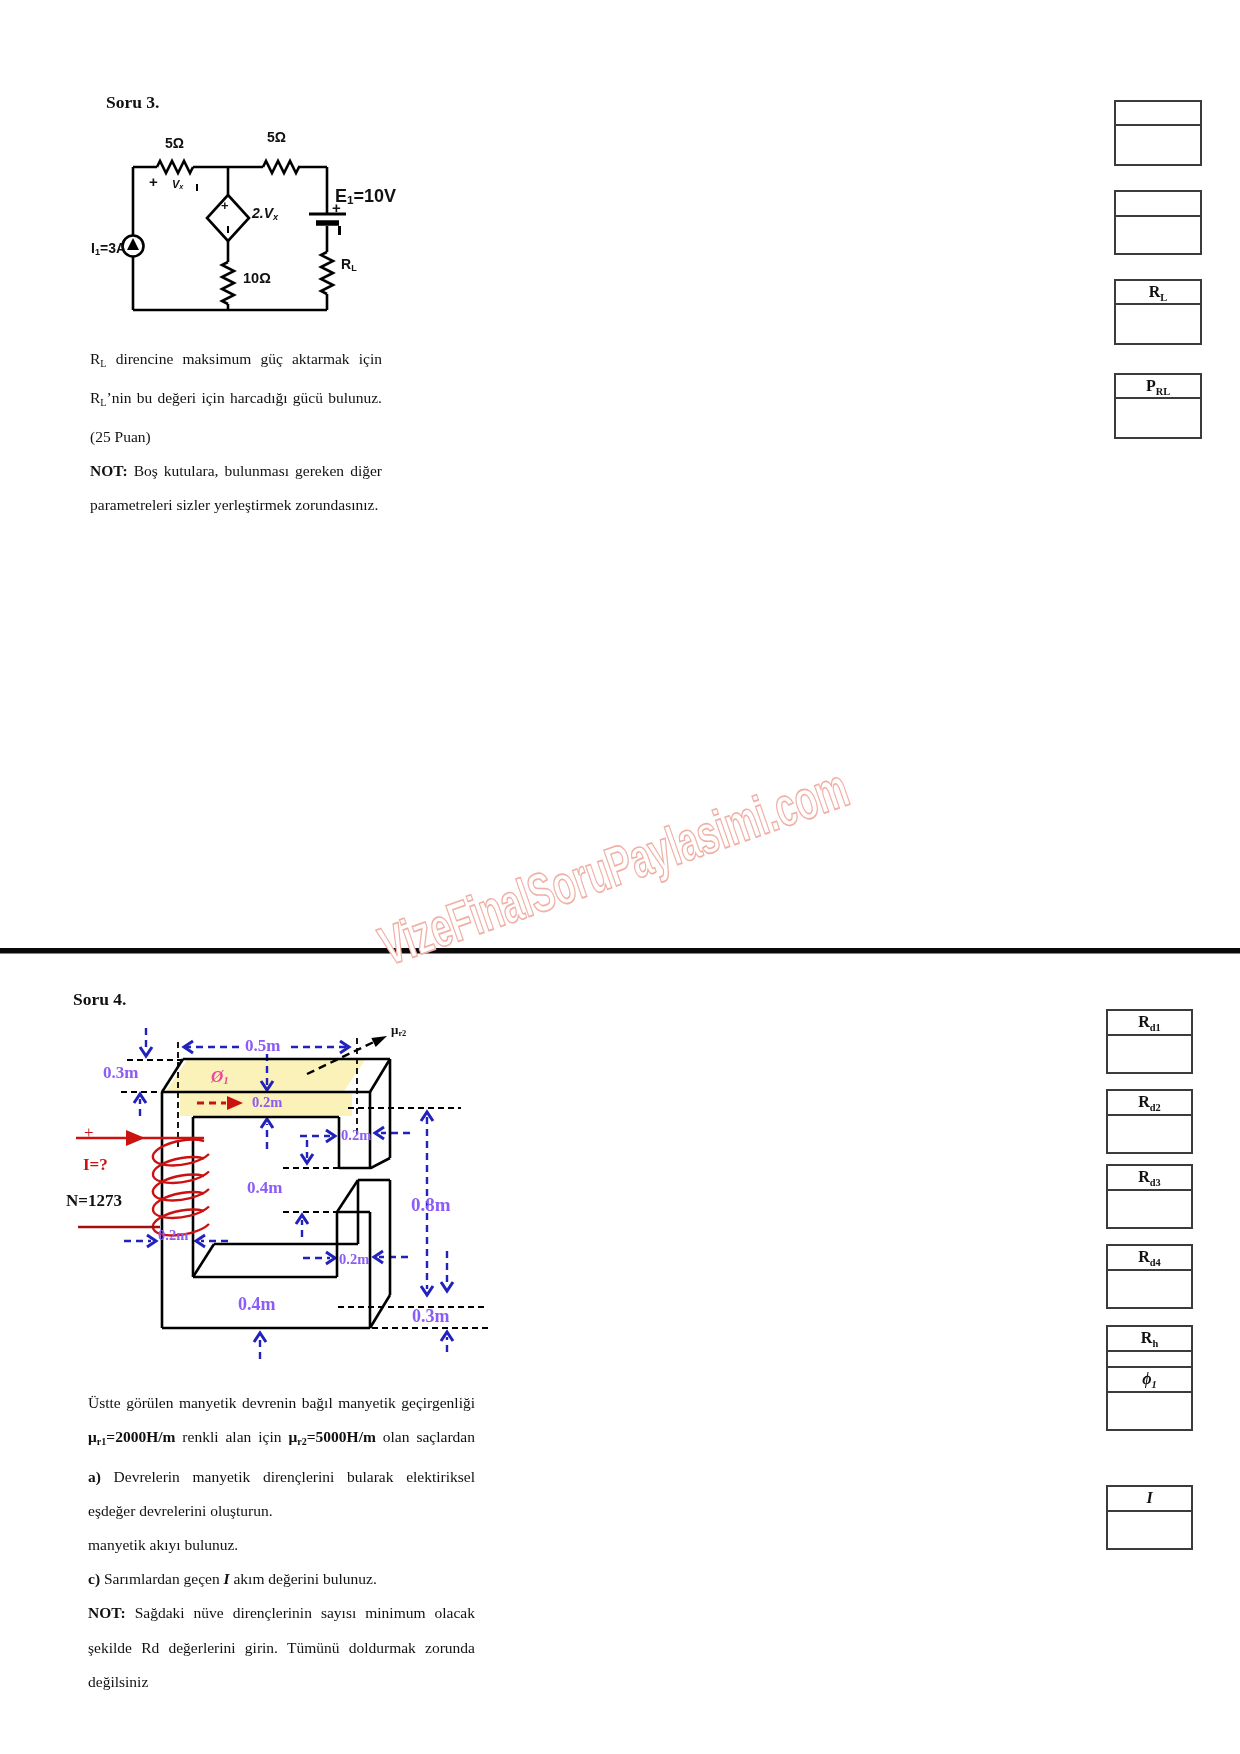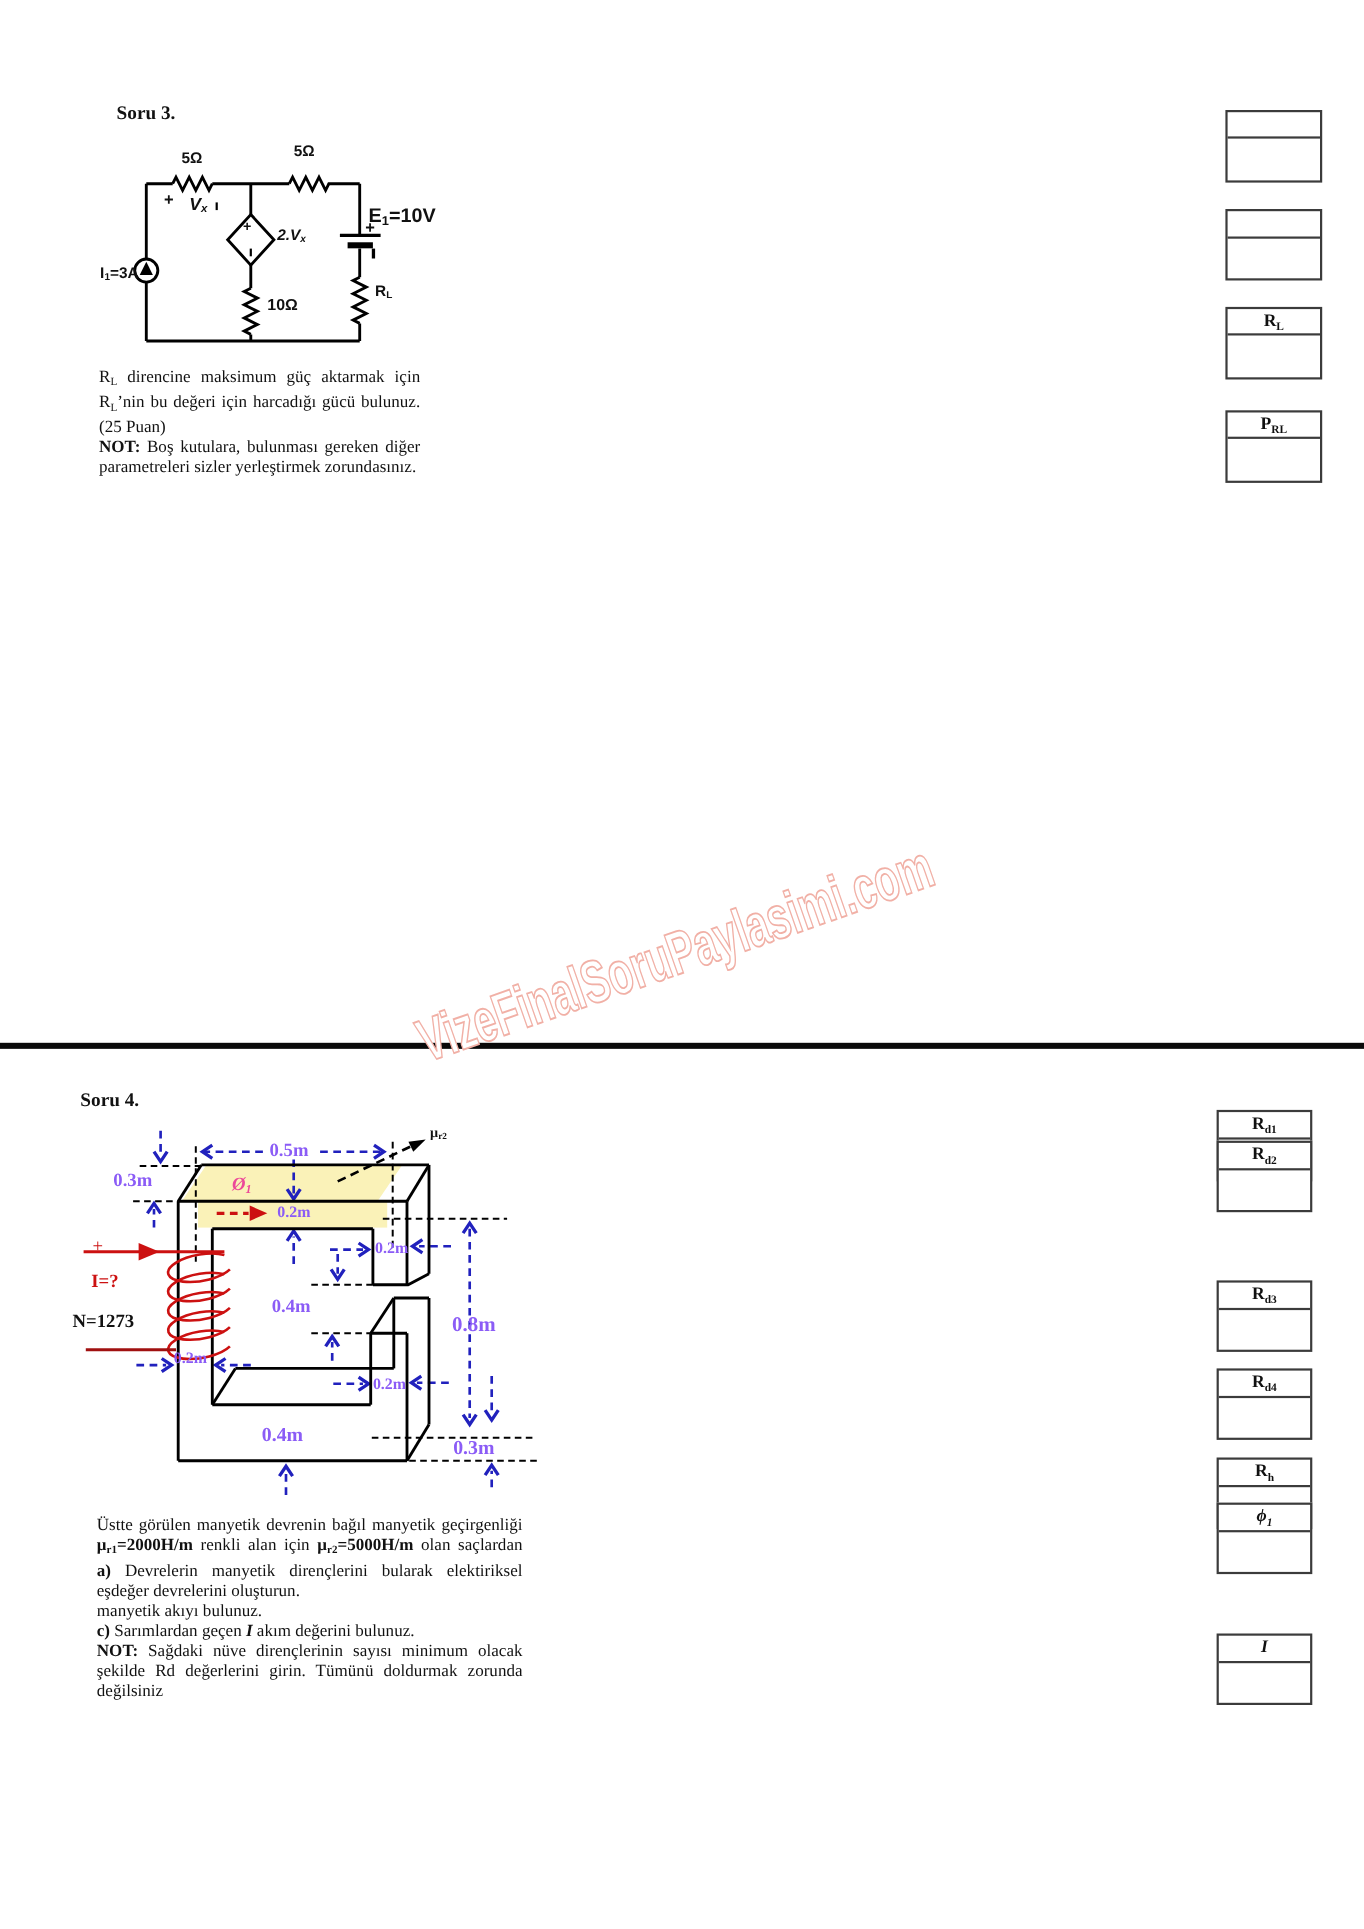--- a/index.html
+++ b/index.html
@@ -7,21 +7,21 @@
   .abs{position:absolute;}
   .b{font-weight:bold;}
   .i{font-style:italic;}
   .sub{font-size:65%;vertical-align:-18%;}
   .sup{font-size:65%;vertical-align:38%;}
   .red{color:#cc1111;}
   .orange{color:#ec4899;font-style:italic;}
   .title{font-weight:bold;font-size:17.5px;}
   .tblock3{left:90px;top:334px;width:292px;font-size:15.5px;line-height:18px;}
   .tblock4{left:88px;top:1378px;width:387px;font-size:15.5px;line-height:18.2px;}
-  .tl{text-align:justify;}
+  .tl{text-align:justify;margin-top:16px;}
   .jl{text-align-last:justify;}
   .box{position:absolute;border:2px solid #3b3b3b;background:#fff;}
   .box .hd{border-bottom:2px solid #3b3b3b;text-align:center;font-weight:bold;font-size:16px;line-height:22px;}
   .dl{position:absolute;color:#8b5cf6;font-weight:bold;}
   .cl{position:absolute;font-family:"Liberation Sans",sans-serif;font-weight:bold;}
 </style>
 </head>
 <body>
 
 <div id="page">
@@ -147,21 +147,21 @@
   <path d="M78,1227 H160" stroke="#a01010" stroke-width="2.6" fill="none"></path>
   <path d="M197,1103 H226" stroke="#cc1111" stroke-width="3" stroke-dasharray="7,5" fill="none"></path>
   <polygon points="243,1103 227,1096 227,1110" fill="#cc1111"></polygon>
 </svg>
 
 <div class="abs title" style="left:106px;top:92px">Soru 3.</div>
 
 <span class="cl" style="left:165px;top:135px;font-size:14px">5Ω</span>
 <span class="cl" style="left:267px;top:129px;font-size:14px">5Ω</span>
 <span class="cl" style="left:149px;top:173px;font-size:15px">+</span>
-<span class="cl i" style="left:172px;top:178px;font-size:16px"><span>V</span><span class="sub">x</span></span>
+<span class="cl i" style="left:172px;top:178px;font-size:11px"><span>V</span><span class="sub">x</span></span>
 <span class="cl" style="left:221px;top:198px;font-size:13px">+</span>
 <span class="cl i" style="left:252px;top:205px;font-size:14px"><span>2.V</span><span class="sub">x</span></span>
 <span class="cl" style="left:335px;top:186px;font-size:18px"><span>E</span><span class="sub">1</span><span>=10V</span></span>
 <span class="cl" style="left:332px;top:199px;font-size:15px">+</span>
 <span class="cl" style="left:91px;top:240px;font-size:14px"><span>I</span><span class="sub">1</span><span>=3A</span></span>
 <span class="cl" style="left:243px;top:270px;font-size:14.5px">10Ω</span>
 <span class="cl" style="left:341px;top:256px;font-size:14px"><span>R</span><span class="sub">L</span></span>
 
 <div class="abs tblock3">
   <div class="tl jl"><span>R</span><span class="sub">L</span><span> direncine maksimum güç aktarmak için</span></div>
@@ -210,21 +210,21 @@
   <div class="tl"><span>manyetik akıyı bulunuz.</span></div>
   <div class="tl"><span class="b">c)</span><span> Sarımlardan geçen </span><span class="b i">I</span><span> akım değerini bulunuz.</span></div>
   <div class="tl jl"><span class="b">NOT:</span><span> Sağdaki nüve dirençlerinin sayısı minimum olacak</span></div>
   <div class="tl jl"><span>şekilde Rd değerlerini girin. Tümünü doldurmak zorunda</span></div>
   <div class="tl"><span>değilsiniz</span></div>
 </div>
 
 <div class="box" style="left:1106px;top:1009px;width:83px;height:61px">
   <div class="hd" style="height:23px"><span>R</span><span class="sub">d1</span></div>
 </div>
-<div class="box" style="left:1106px;top:1037px;width:83px;height:61px">
+<div class="box" style="left:1106px;top:1089px;width:83px;height:61px">
   <div class="hd" style="height:23px"><span>R</span><span class="sub">d2</span></div>
 </div>
 <div class="box" style="left:1106px;top:1164px;width:83px;height:61px">
   <div class="hd" style="height:23px"><span>R</span><span class="sub">d3</span></div>
 </div>
 <div class="box" style="left:1106px;top:1244px;width:83px;height:61px">
   <div class="hd" style="height:23px"><span>R</span><span class="sub">d4</span></div>
 </div>
 <div class="box" style="left:1106px;top:1325px;width:83px;height:61px">
   <div class="hd" style="height:23px"><span>R</span><span class="sub">h</span></div>

